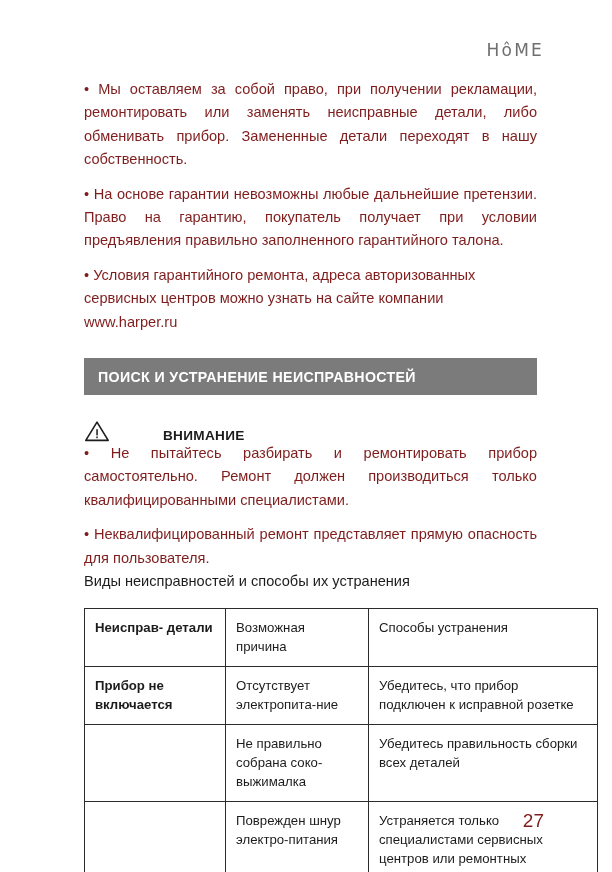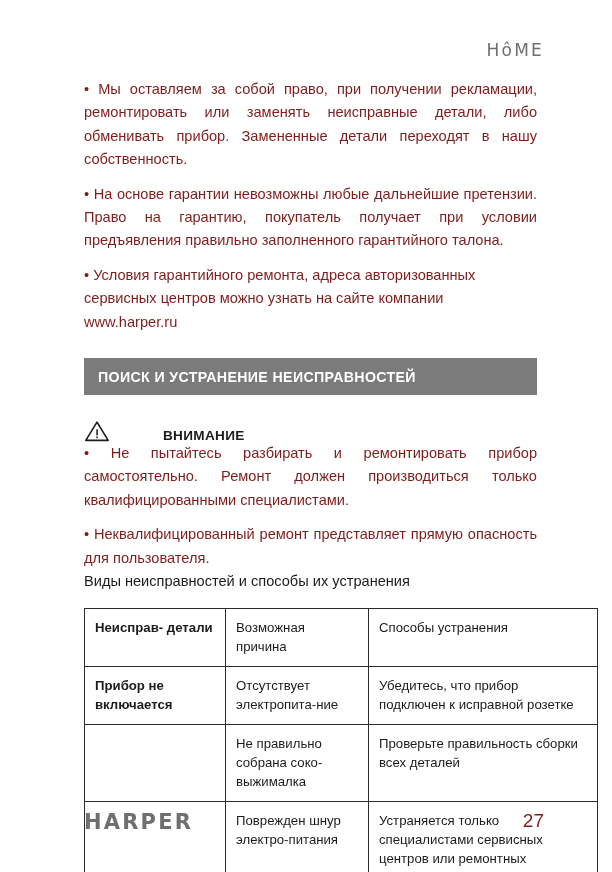--- a/index.html
+++ b/index.html
@@ -204,30 +204,29 @@
           <td class="col-c">Способы устранения</td>
         </tr>
         <tr>
           <td class="col-a row-first-a">Прибор не включается</td>
           <td class="col-b">Отсутствует электропита-ние</td>
           <td class="col-c">Убедитесь, что прибор подключен к исправной розетке</td>
         </tr>
         <tr>
           <td class="col-a blank-cell"></td>
           <td class="col-b">Не правильно собрана соко-выжималка</td>
-          <td class="col-c">Проверьте правильность сборки всех деталей</td>
+          <td class="col-c">Убедитесь правильность сборки всех деталей</td>
         </tr>
         <tr>
           <td class="col-a row-last-a"></td>
           <td class="col-b">Поврежден шнур электро-питания</td>
           <td class="col-c">Устраняется только специалистами сервисных центров или ремонтных мастерских</td>
         </tr>
       </tbody>
     </table>
 
   </div>
 
   <div class="footer">
-    <span class="footer-logo">HARPER</span>
     <span class="footer-page-number">27</span>
   </div>
 
 </div>
 
 </body></html>

